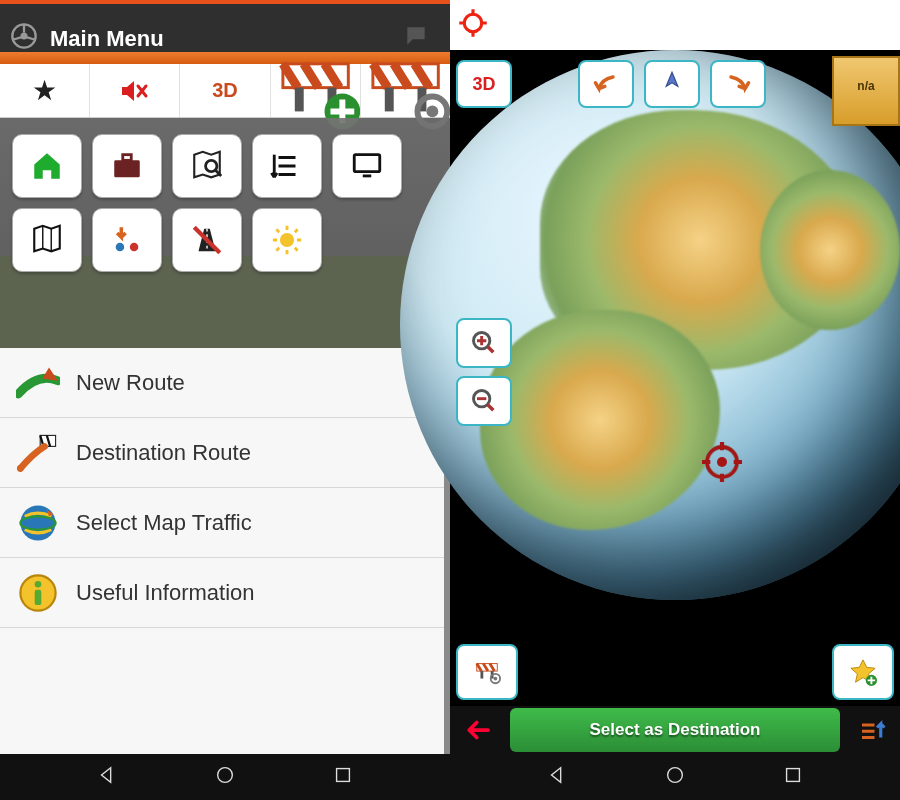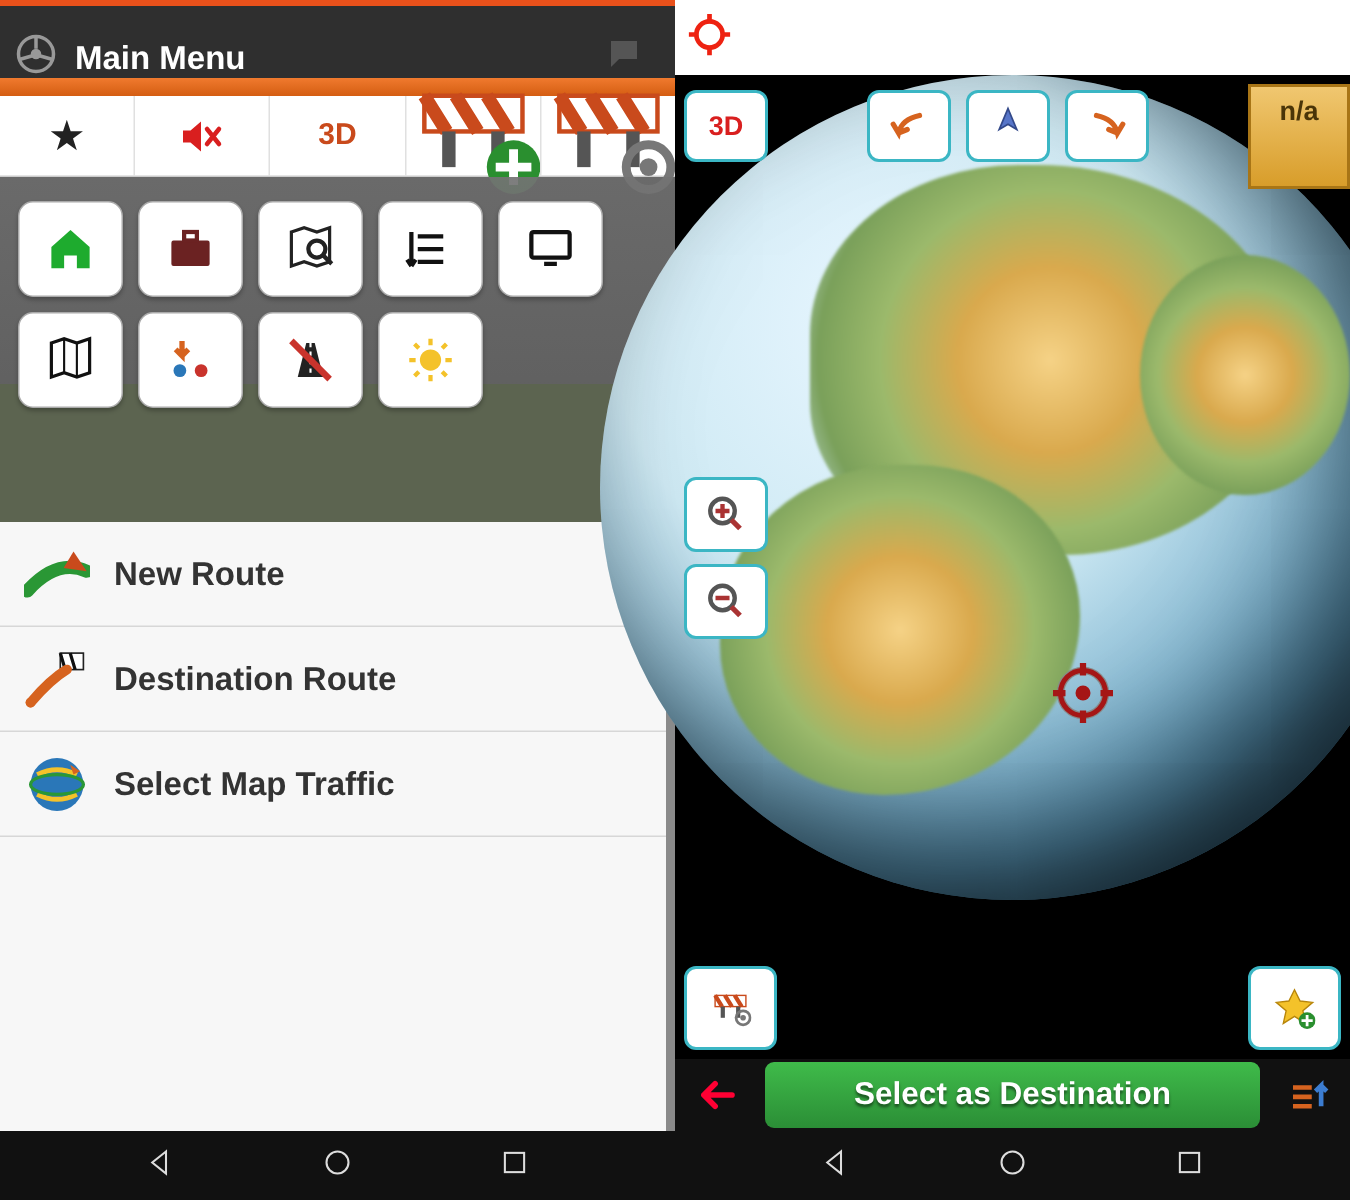--- a/index.html
+++ b/index.html
@@ -93,21 +93,21 @@
     border-right:6px solid #8a8a8a;
     overflow:hidden;
   }
   .menu-item {
     display:flex;
     align-items:center;
     height:70px;
     padding:0 16px;
     border-bottom:1px solid #d7d7d7;
     font-size:22px;
-    font-weight:bold;
+    font-weight:normal;
     color:#333;
     cursor:pointer;
   }
   .menu-item .mi-icon {
     width:44px; height:44px;
     margin-right:16px;
     display:flex; align-items:center; justify-content:center;
   }
 
   .navbar {
@@ -155,23 +155,23 @@
   .map-ui { position:absolute; border:2px solid #3bb6c4; border-radius:8px; background:#fff; display:flex; align-items:center; justify-content:center; cursor:pointer; }
   .map-ui svg { width:28px; height:28px; }
 
   .goldbox {
     position:absolute; right:0; top:6px;
     width:68px; height:70px;
     background: linear-gradient(#f0c770,#d89d2a);
     border:2px solid #a87516;
     color:#4a3508;
     display:flex; align-items:flex-start; justify-content:center;
-    padding-top:6px;
+    padding-top:21px;
     font-weight:bold;
-    font-size:18px;
+    font-size:12px;
   }
 
   .target-marker {
     position:absolute;
     width:40px; height:40px;
     display:flex; align-items:center; justify-content:center;
   }
 
   .bottom-bar {
     position:absolute; left:0; right:0; bottom:0;
@@ -185,21 +185,21 @@
     display:flex; align-items:center; justify-content:center;
     cursor:pointer;
   }
   .dest-btn {
     flex:1;
     height:44px;
     margin:2px 4px;
     background: linear-gradient(#3fbb4a,#2b8e36);
     border-radius:6px;
     color:#fff;
-    font-size:21px;
+    font-size:17px;
     font-weight:bold;
     display:flex; align-items:center; justify-content:center;
     text-shadow:0 2px 2px rgba(0,0,0,0.5);
     cursor:pointer;
   }
   .dest-opts {
     width:56px; display:flex; align-items:center; justify-content:center;
     cursor:pointer;
   }
 </style>
@@ -350,20 +350,30 @@
     <div class="menu-item">
       <div class="mi-icon">
         <svg viewBox="0 0 40 40" width="44" height="44">
             <circle cx="20" cy="20" r="16" fill="#2a77b8"></circle>
             <path d="M8 14 Q20 8 32 14 M8 26 Q20 32 32 26" stroke="#f4c22a" stroke-width="3" fill="none"></path>
             <ellipse cx="20" cy="20" rx="16" ry="6" fill="none" stroke="#2a9735" stroke-width="2"></ellipse>
             <path d="M28 8 l6 4 -4 2z" fill="#d6631f"></path>
           </svg>
       </div>
       <span>Select Map Traffic</span>
+    </div>
+    <div class="menu-item">
+      <div class="mi-icon">
+        <svg viewBox="0 0 40 40" width="44" height="44">
+            <circle cx="20" cy="20" r="16" fill="#f4c22a" stroke="#b8860b" stroke-width="2"></circle>
+            <circle cx="20" cy="12" r="3" fill="#5a3"></circle>
+            <rect x="17" y="17" width="6" height="14" rx="2" fill="#5a3"></rect>
+          </svg>
+      </div>
+      <span>Useful Information</span>
     </div>
   </div>
 
   <div class="navbar">
     <div><svg width="22" height="22" viewBox="0 0 24 24">
           <path d="M16 4 L6 12 L16 20z" fill="none" stroke="#ddd" stroke-width="1.5"></path>
         </svg></div>
     <div><svg width="22" height="22" viewBox="0 0 24 24">
           <circle cx="12" cy="12" r="8" fill="none" stroke="#ddd" stroke-width="1.5"></circle>
         </svg></div>

